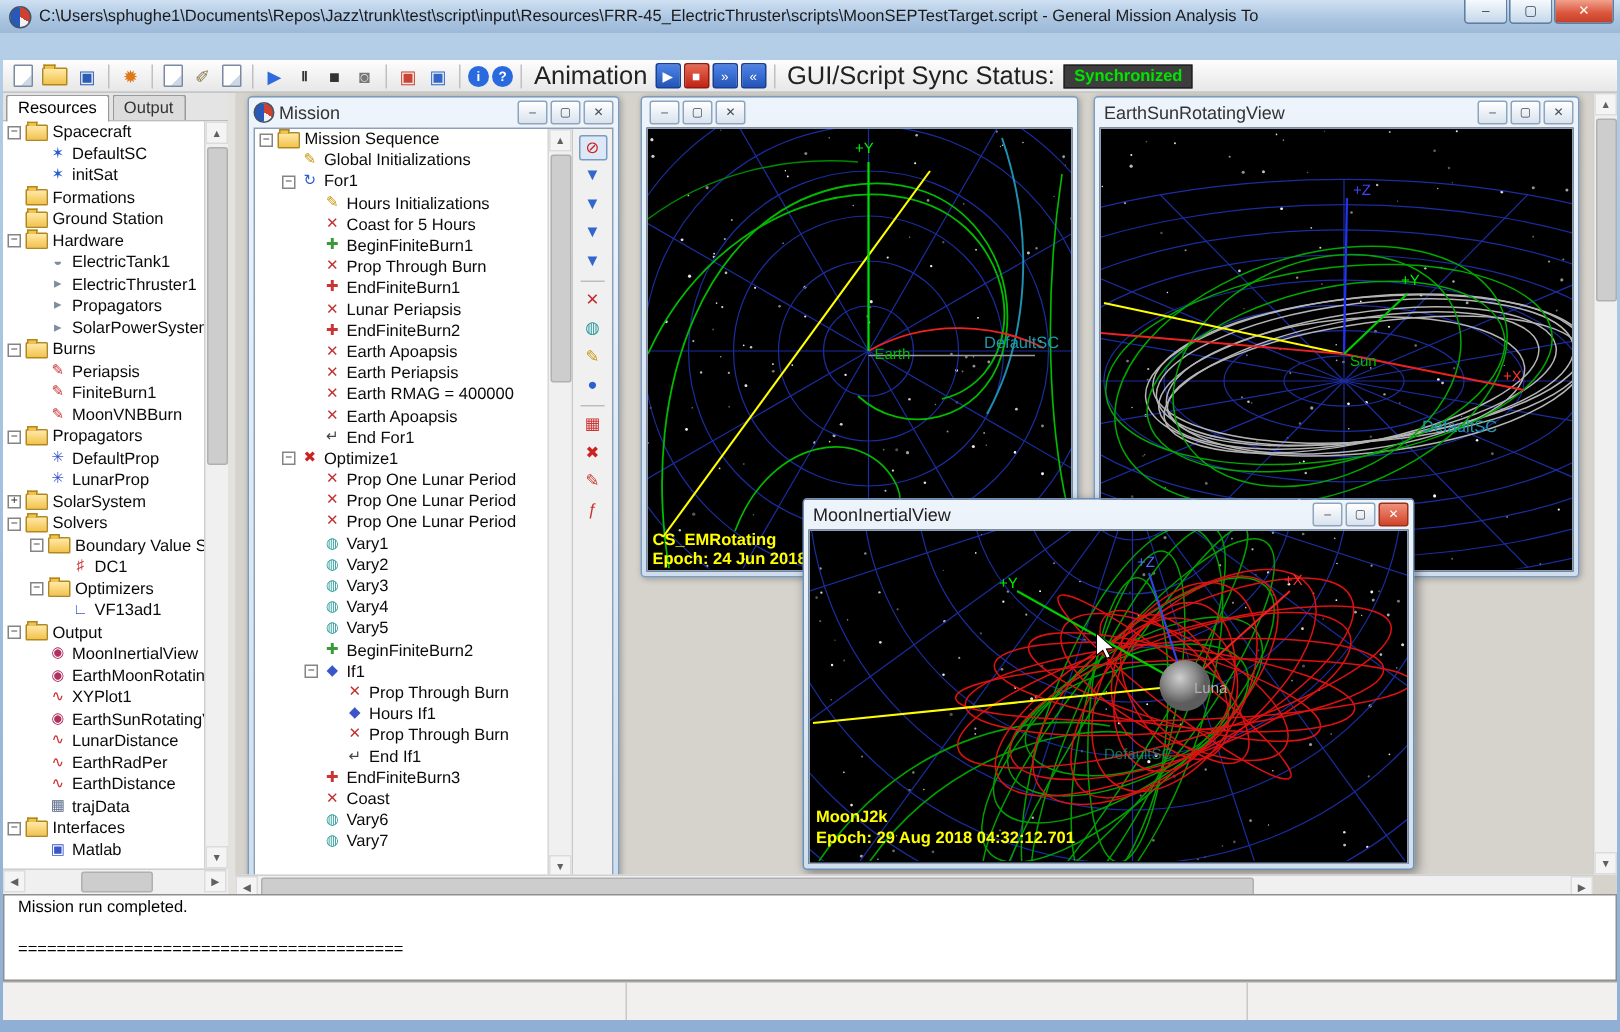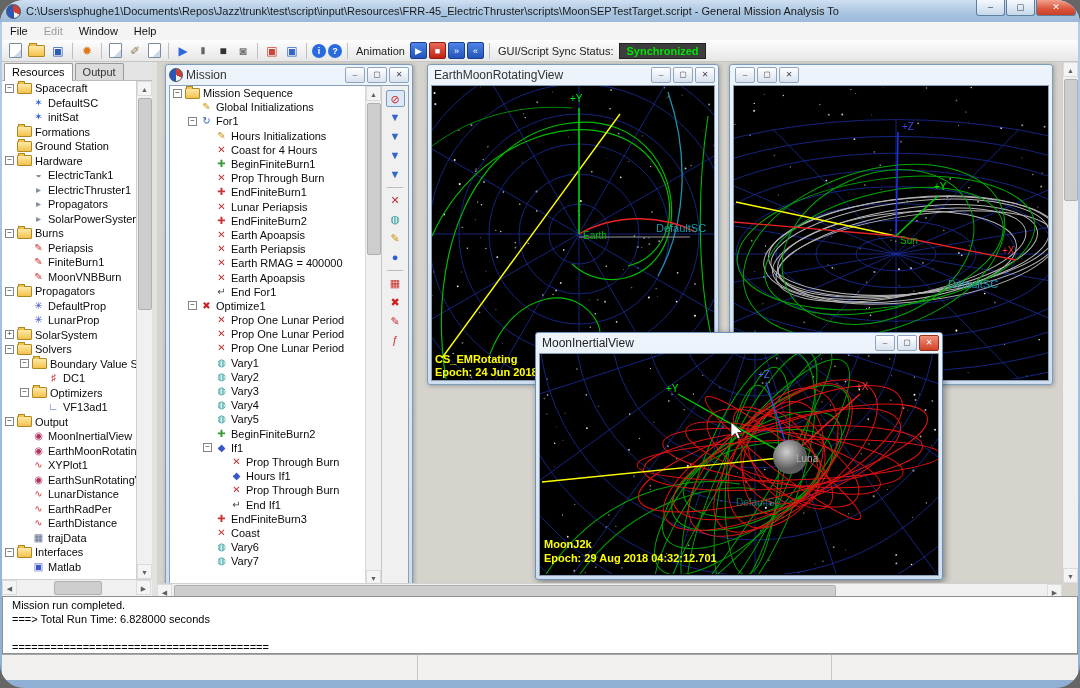--- a/index.html
+++ b/index.html
@@ -1,17 +1,17 @@
 <!DOCTYPE html>
 <html><head>
 <meta charset="utf-8">
 <style>
   html,body{margin:0;padding:0;background:#666;}
   #app{position:relative;width:1080px;height:688px;font-family:"Liberation Sans",sans-serif;
-       background:linear-gradient(#b6cfe8,#8fb0d4);overflow:hidden;font-size:11px;color:#111;border-radius:24px;}
+       background:linear-gradient(#b6cfe8,#8fb0d4);overflow:hidden;font-size:11px;color:#111;}
   
   #titlebar{position:absolute;left:0;top:0;width:1080px;height:22px;display:flex;align-items:center;
             background:linear-gradient(#cfe0f2,#a9c4e0 60%,#9cb9d8);}
   .logo{width:13px;height:13px;border-radius:50%;margin:0 5px 0 6px;flex:0 0 auto;
         background:conic-gradient(#d04030 0 33%,#f2f2f2 33% 50%,#2858b8 50% 100%);border:1px solid #456;}
   #title-text{font-size:11px;color:#1a1a1a;white-space:nowrap;overflow:hidden;max-width:920px;}
   #win-btns{position:absolute;right:4px;top:0;display:flex;}
   .wbtn{width:27px;height:15px;margin-left:1px;border:1px solid #5f7f9f;border-top:none;
         border-radius:0 0 3px 3px;background:linear-gradient(#f5f9fd,#c6d8ea);color:#345;
         font-size:9px;line-height:14px;text-align:center;}
@@ -23,21 +23,21 @@
   .menu-item.disabled{color:#9a9a9a;}
   
   #toolbar{position:absolute;left:2px;top:40px;width:1076px;height:22px;
            background:linear-gradient(#fdfdfd,#e7e7e7);border-bottom:1px solid #c6c6c6;
            display:flex;align-items:center;padding-left:4px;box-sizing:border-box;}
   #toolbar-groups{display:flex;align-items:center;}
   .tbbtn{display:inline-flex;align-items:center;justify-content:center;width:18px;height:18px;
          margin:0 1px;font-size:12px;}
   .tbbtn.small{font-size:9px;font-weight:bold;}
   .tbsep{width:1px;height:16px;background:#c0c0c0;margin:0 4px;}
-  .tblabel{font-size:11px;color:#222;margin:0 4px;}
+  .tblabel{font-size:17px;color:#222;margin:0 4px;}
   .tbbtn.circle{width:14px;height:14px;border-radius:50%;background:#2a6adf;color:#fff;
                 font-size:9px;font-weight:bold;}
   .tbbtn.sq{width:15px;height:15px;border-radius:2px;color:#fff;font-size:9px;}
   .tbbtn.sq.blue{background:linear-gradient(#4f84e8,#2355b8);border:1px solid #1a3f8f;}
   .tbbtn.sq.red{background:linear-gradient(#e86a55,#c02313);border:1px solid #8f1a10;}
   .pg{width:11px;height:13px;background:linear-gradient(135deg,#fff 70%,#cdd8e6 70%);
       border:1px solid #7a8aa0;border-radius:1px;margin:0 3px;}
   .folder-o{width:15px;height:10px;background:linear-gradient(#ffe9a8,#f3c24c);
             border:1px solid #b08820;border-radius:1px;margin:0 3px;position:relative;}
   .folder-o::before{content:"";position:absolute;top:-3px;left:0;width:6px;height:2px;
@@ -114,26 +114,20 @@
   <div id="titlebar">
     <span class="logo"></span>
     <span id="title-text">C:\Users\sphughe1\Documents\Repos\Jazz\trunk\test\script\input\Resources\FRR-45_ElectricThruster\scripts\MoonSEPTestTarget.script - General Mission Analysis To</span>
     <div id="win-btns">
       <span class="wbtn">–</span>
       <span class="wbtn">▢</span>
       <span class="wbtn close">✕</span>
     </div>
   </div>
 
-  <div id="menubar">
-    <span class="menu-item">File</span>
-    <span class="menu-item disabled">Edit</span>
-    <span class="menu-item">Window</span>
-    <span class="menu-item">Help</span>
-  </div>
 
   <div id="toolbar">
     <div id="toolbar-groups">
         <span class="tbbtn pg"></span>
         <span class="tbbtn folder-o"></span>
         <span class="tbbtn" style="color: rgb(42, 91, 184);">▣</span>
         <span class="tbsep"></span>
         <span class="tbbtn" style="color: rgb(224, 120, 24);">✹</span>
         <span class="tbsep"></span>
         <span class="tbbtn pg"></span>
@@ -385,21 +379,21 @@
                   <span class="tlabel">For1</span>
                 </div>
                 <div class="trow" style="padding-left: 33px;">
                   <span class="texp hid">−</span>
                   <span class="tico glyph" style="color: rgb(200, 150, 12);">✎</span>
                   <span class="tlabel">Hours Initializations</span>
                 </div>
                 <div class="trow" style="padding-left: 33px;">
                   <span class="texp hid">−</span>
                   <span class="tico glyph" style="color: rgb(192, 48, 48);">✕</span>
-                  <span class="tlabel">Coast for 4 Hours</span>
+                  <span class="tlabel">Coast for 5 Hours</span>
                 </div>
                 <div class="trow" style="padding-left: 33px;">
                   <span class="texp hid">−</span>
                   <span class="tico glyph" style="color: rgb(58, 154, 58);">✚</span>
                   <span class="tlabel">BeginFiniteBurn1</span>
                 </div>
                 <div class="trow" style="padding-left: 33px;">
                   <span class="texp hid">−</span>
                   <span class="tico glyph" style="color: rgb(192, 48, 48);">✕</span>
                   <span class="tlabel">Prop Through Burn</span>
@@ -561,21 +555,20 @@
               <div class="mtbtn" style="color: rgb(204, 51, 51);">▦</div>
               <div class="mtbtn" style="color: rgb(204, 34, 34);">✖</div>
               <div class="mtbtn" style="color: rgb(204, 51, 51);">✎</div>
               <div class="mtbtn" style="color: rgb(204, 51, 51);">ƒ</div>
             </div>
         </div>
       </div>
 
       <div class="mdi-win" style="left:270px;top:2px;width:290px;height:319px;">
         <div class="mdi-title">
-          <span class="t">EarthMoonRotatingView</span>
           <span class="mbtn">–</span>
           <span class="mbtn">▢</span>
           <span class="mbtn">✕</span>
         </div>
         <div class="mdi-content">
           <svg class="view-svg" width="284" height="293" viewBox="0 0 284 293">
             <g>
                 <circle cx="3.3" cy="18.2" r="1.08" fill="#fff" opacity="0.79"></circle>
                 <circle cx="148.1" cy="118.8" r="0.73" fill="#fff" opacity="0.47"></circle>
                 <circle cx="157.1" cy="213.8" r="0.58" fill="#fff" opacity="0.41"></circle>
@@ -735,20 +728,21 @@
             <text x="151" y="153" font-size="10" fill="#00bb00">Earth</text>
             <text x="224" y="146" font-size="11" fill="#2098a8">DefaultSC</text>
             <text x="3" y="277" font-size="11" font-weight="bold" fill="#ffff00">CS_EMRotating</text>
             <text x="3" y="290" font-size="11" font-weight="bold" fill="#ffff00">Epoch: 24 Jun 2018</text>
           </svg>
         </div>
       </div>
 
       <div class="mdi-win" style="left:572px;top:2px;width:322px;height:319px;">
         <div class="mdi-title">
+          <span class="t">EarthSunRotatingView</span>
           <span class="mbtn">–</span>
           <span class="mbtn">▢</span>
           <span class="mbtn">✕</span>
         </div>
         <div class="mdi-content">
           <svg class="view-svg" width="316" height="293" viewBox="0 0 316 293">
             <g>
                 <circle cx="161.7" cy="155.3" r="0.83" fill="#fff" opacity="0.71"></circle>
                 <circle cx="268.8" cy="157.6" r="0.46" fill="#fff" opacity="0.67"></circle>
                 <circle cx="192.0" cy="131.9" r="0.74" fill="#fff" opacity="0.89"></circle>
@@ -1157,21 +1151,20 @@
       <div class="hsb" style="left:0;top:521px;width:905px;">
         <div class="sb-arrow">◀</div>
         <div class="sb-thumb" style="left:17px;top:1px;width:660px;height:12px;"></div>
         <div class="sb-arrow" style="position:absolute;right:0;">▶</div>
       </div>
     </div>
   </div>
 
   <div id="message-window">
       <div class="mline">Mission run completed.</div>
-      <div class="mline">===&gt; Total Run Time: 6.828000 seconds</div>
       <div class="mline"></div>
       <div class="mline">========================================</div>
     </div>
 
   <div id="statusbar">
     <div class="spane" style="width:416px;"></div>
     <div class="spane" style="width:414px;"></div>
     <div class="spane" style="flex:1;border-right:none;"></div>
   </div>
 

